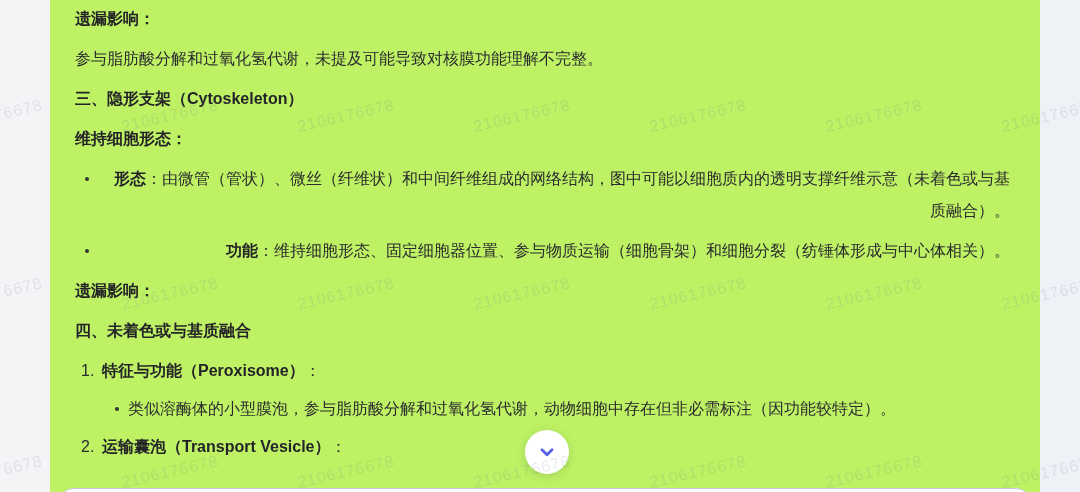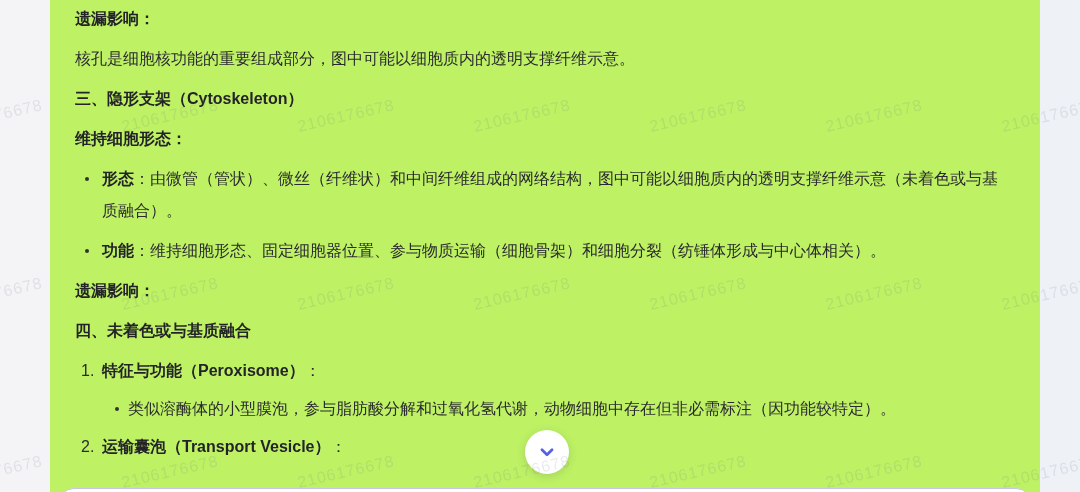--- a/index.html
+++ b/index.html
@@ -18,21 +18,21 @@
   .doc{
     position:absolute;left:75px;top:-5px;width:935px;
     font-size:16px;line-height:32px;
   }
   .doc p,.doc h3,.doc ul,.doc ol{margin:8px 0;padding:0;}
   .doc h3{font-size:16px;font-weight:700;color:#242428;}
   .doc .bold{font-weight:700;color:#242428;}
   .doc b{font-weight:700;color:#242428;}
 
   ul.ul1,ul.ul2,ol.ol1{list-style:none;}
-  ul.ul1>li{position:relative;padding-left:27px;margin:8px 0;}
+  ul.ul1>li{position:relative;padding-left:27px;margin:8px 0;text-align:right;}
   ol.ol1>li{position:relative;padding-left:27px;margin:6px 0;}
   ul.ul2{margin:6px 0 0 0;}
   ul.ul2>li{position:relative;padding-left:26px;margin:6px 0;}
   .dot{
     position:absolute;left:10px;top:14px;width:4px;height:4px;
     border-radius:50%;background:#333;
   }
   ul.ul2 .dot{left:13px;}
   .num{position:absolute;left:6px;top:0;}
 
@@ -69,21 +69,21 @@
 
 <div class="stage">
 
   <div class="gutter left"></div>
   <div class="gutter right"></div>
 
   <main class="doc">
 
     <p class="bold">遗漏影响：</p>
 
-    <p>核孔是细胞核功能的重要组成部分，图中可能以细胞质内的透明支撑纤维示意。</p>
+    <p>参与脂肪酸分解和过氧化氢代谢，未提及可能导致对核膜功能理解不完整。</p>
 
     <h3>三、隐形支架（Cytoskeleton）</h3>
 
     <p class="bold">维持细胞形态：</p>
 
     <ul class="ul1">
       <li>
         <span class="dot"></span><b>形态</b><span>：由微管（管状）、微丝（纤维状）和中间纤维组成的网络结构，图中可能以细胞质内的透明支撑纤维示意（未着色或与基质融合）。</span>
       </li>
       <li>

